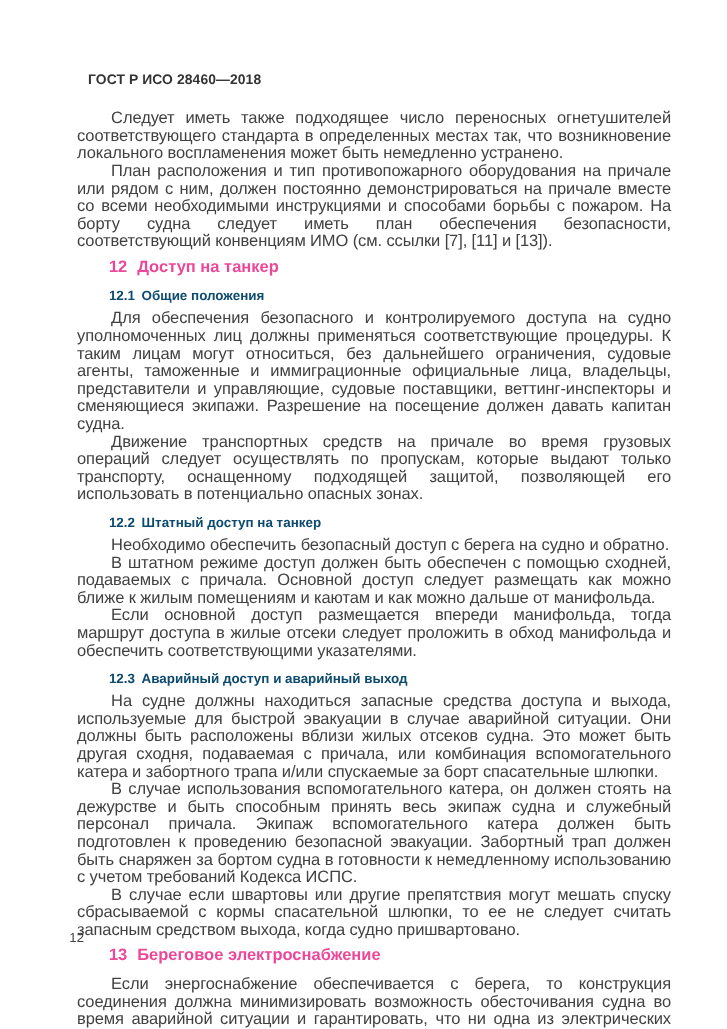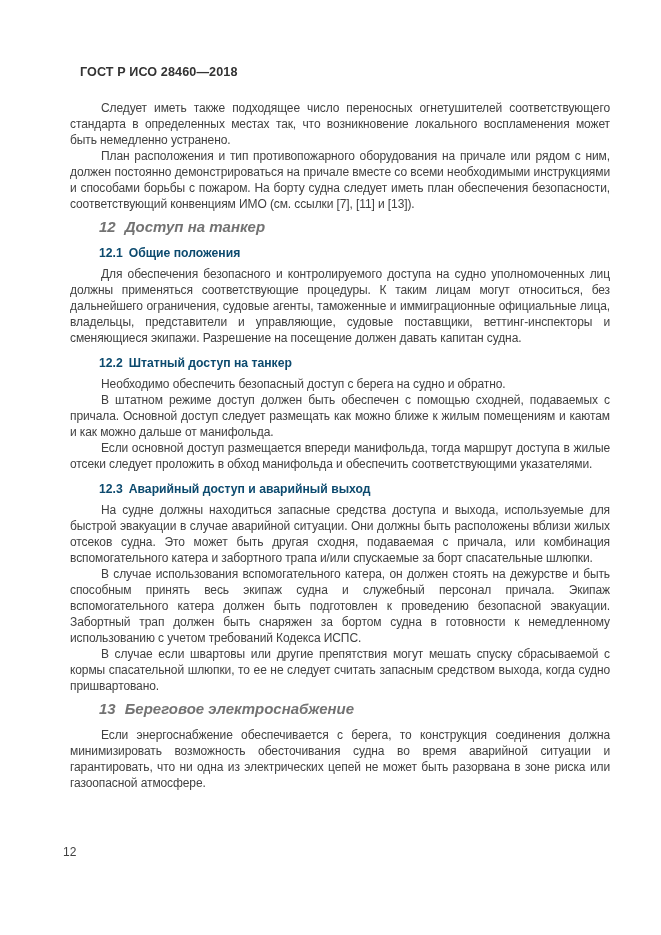--- a/index.html
+++ b/index.html
@@ -25,36 +25,35 @@
   .running-header {
     font-size: 12.6px;
     line-height: 14px;
     font-weight: bold;
     color: #333333;
     margin: 0 0 21px 10px;
     letter-spacing: 0.1px;
   }
   p.body-par {
     margin: 0;
-    font-size: 12px;
+    font-size: 15px;
     line-height: 16px;
     letter-spacing: -0.1px;
     text-align: justify;
     text-indent: 31px;
     color: #414141;
     hyphens: manual;
   }
   h2.sec-h {
     margin: 5px 0 9px 0;
     padding-left: 29px;
     font-size: 15px;
     line-height: 19px;
     font-weight: bold;
-    color: #737373;
-    font-style: italic;
+    color: #ec4899;
   }
   h3.sub-h {
     margin: 9px 0 5px 0;
     padding-left: 29px;
     font-size: 12.2px;
     line-height: 16px;
     font-weight: bold;
     color: #0c4a6e;
   }
   h2.sec-h .h-num { margin-right: 9px; }
@@ -80,20 +79,21 @@
     <p class="body-par">План расположения и тип противопожарного оборудования на причале или рядом с ним, должен постоянно демонстрироваться на причале вместе со всеми необходимыми инструкциями и способами борьбы с пожаром. На борту судна следует иметь план обеспечения безопасности, соответствующий конвенциям ИМО (см. ссылки [7], [11] и [13]).</p>
 
     <h2 class="sec-h">
       <span class="h-num">12</span><span>Доступ на танкер</span>
     </h2>
 
     <h3 class="sub-h">
       <span class="h-num">12.1</span><span>Общие положения</span>
     </h3>
     <p class="body-par">Для обеспечения безопасного и контролируемого доступа на судно уполномоченных лиц должны применяться соответствующие процедуры. К таким лицам могут относиться, без дальнейшего ограни­чения, судовые агенты, таможенные и иммиграционные официальные лица, владельцы, представите­ли и управляющие, судовые поставщики, веттинг-инспекторы и сменяющиеся экипажи. Разрешение на посещение должен давать капитан судна.</p>
+    <p class="body-par">Движение транспортных средств на причале во время грузовых операций следует осуществлять по пропускам, которые выдают только транспорту, оснащенному подходящей защитой, позволяющей его использовать в потенциально опасных зонах.</p>
 
     <h3 class="sub-h">
       <span class="h-num">12.2</span><span>Штатный доступ на танкер</span>
     </h3>
     <p class="body-par">Необходимо обеспечить безопасный доступ с берега на судно и обратно.</p>
     <p class="body-par">В штатном режиме доступ должен быть обеспечен с помощью сходней, подаваемых с причала. Основной доступ следует размещать как можно ближе к жилым помещениям и каютам и как можно дальше от манифольда.</p>
     <p class="body-par">Если основной доступ размещается впереди манифольда, тогда маршрут доступа в жилые отсеки следует проложить в обход манифольда и обеспечить соответствующими указателями.</p>
 
     <h3 class="sub-h">
       <span class="h-num">12.3</span><span>Аварийный доступ и аварийный выход</span>

